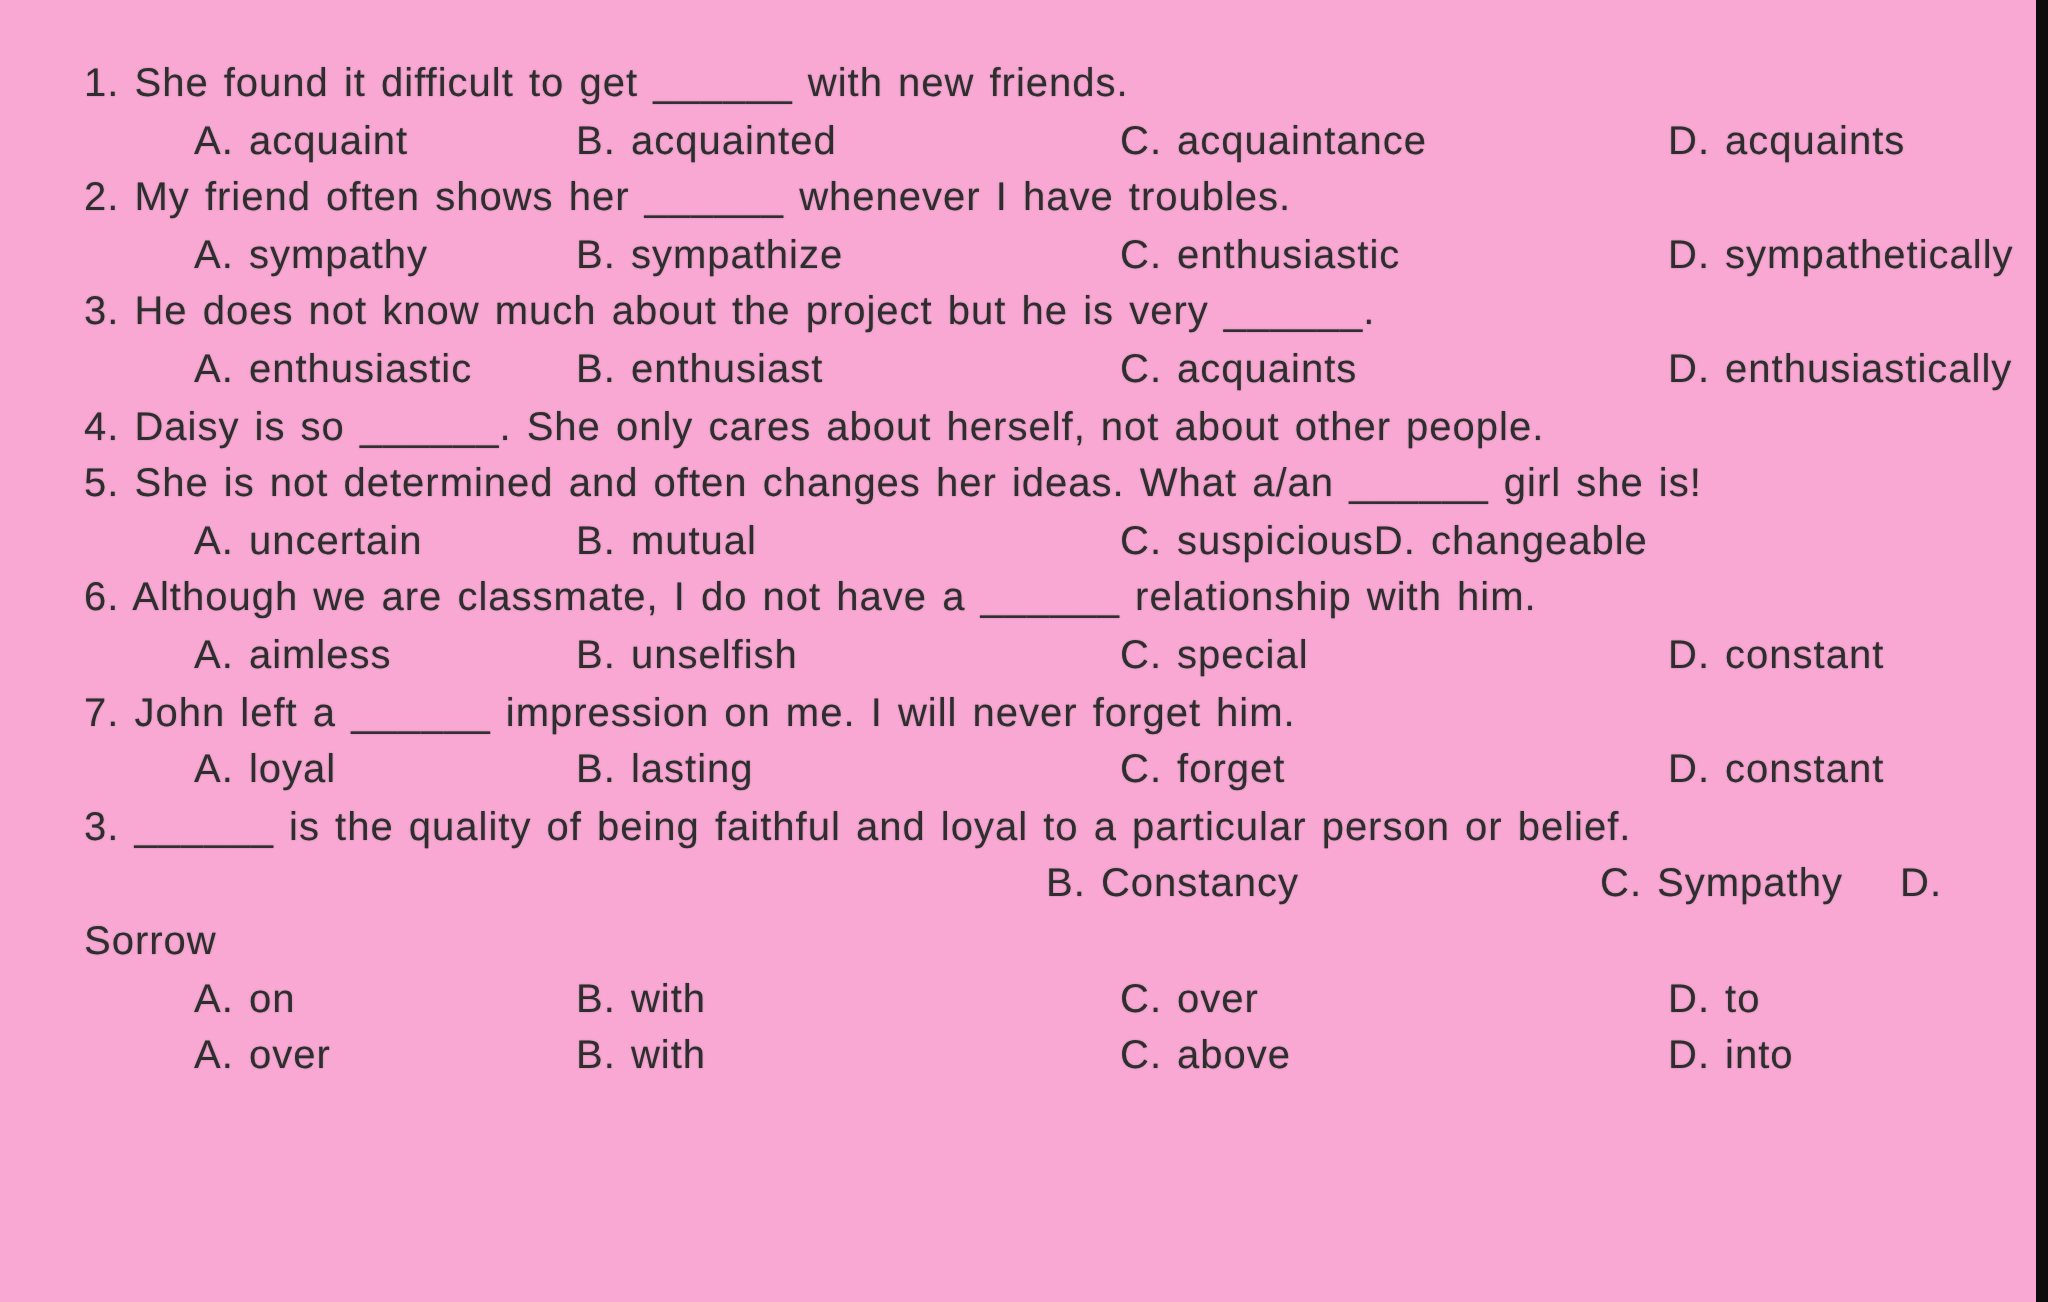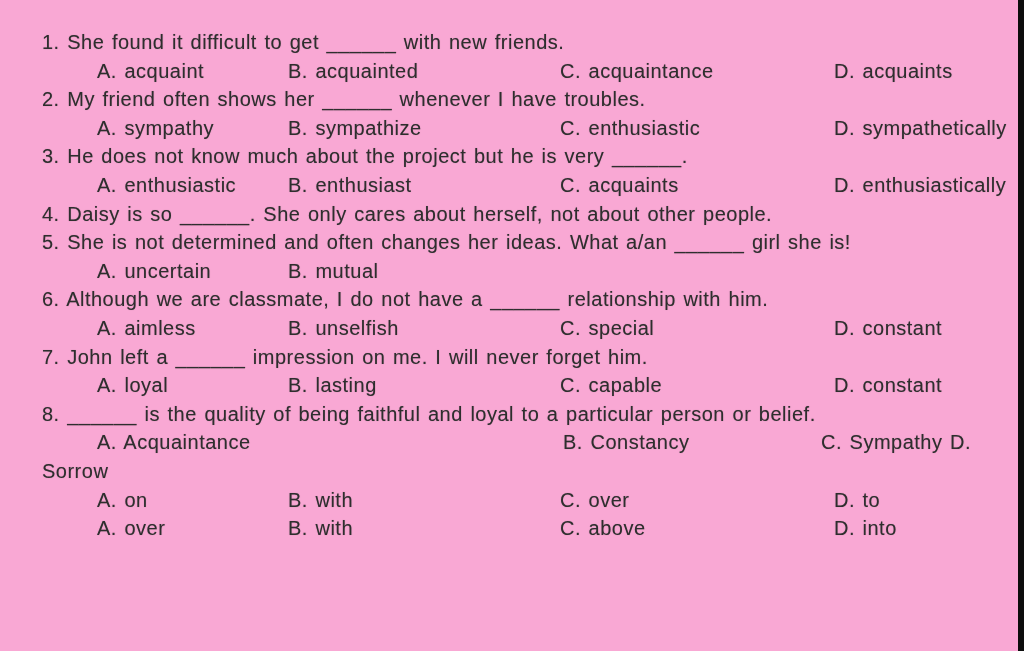--- a/index.html
+++ b/index.html
@@ -38,22 +38,22 @@
     position: absolute;
     left: 42px;
     top: 0;
   }
   .stem.q10 { left: 38px; }
   .opt { position: absolute; top: 0; }
   .cA { left: 97px; text-align: right; }
   .cB { left: 288px; }
   .cC { left: 560px; text-align: right; }
   .cD { left: 834px; }
-  .c8B { left: 523px; margin-left: 40px; }
-  .c8C { left: 800px; margin-left: 21px; }
+  .c8B { left: 523px; }
+  .c8C { left: 800px; }
   .c8D { left: 950px; }
   .cont { position: absolute; left: 42px; top: 0; }
   .edge-strip {
     position: absolute;
     top: 0;
     right: 0;
     width: 6px;
     height: 651px;
     background: #0d0d0d;
   }
@@ -97,47 +97,47 @@
     <div class="line">
       <span class="stem">4. Daisy is so ______. She only cares about herself, not about other people.</span>
     </div>
 
     <div class="line">
       <span class="stem">5. She is not determined and often changes her ideas. What a/an ______ girl she is!</span>
     </div>
     <div class="line">
       <span class="opt cA">A. uncertain</span>
       <span class="opt cB">B. mutual</span>
+      <span class="opt cC">C. suspiciousD. changeable</span>
     </div>
 
     <div class="line">
       <span class="stem">6. Although we are classmate, I do not have a ______ relationship with him.</span>
     </div>
     <div class="line">
       <span class="opt cA">A. aimless</span>
       <span class="opt cB">B. unselfish</span>
       <span class="opt cC">C. special</span>
       <span class="opt cD">D. constant</span>
     </div>
 
     <div class="line">
       <span class="stem">7. John left a ______ impression on me. I will never forget him.</span>
     </div>
     <div class="line">
       <span class="opt cA">A. loyal</span>
       <span class="opt cB">B. lasting</span>
-      <span class="opt cC">C. capable</span>
+      <span class="opt cC">C. forget</span>
       <span class="opt cD">D. constant</span>
     </div>
 
     <div class="line">
-      <span class="stem">8. ______ is the quality of being faithful and loyal to a particular person or belief.</span>
+      <span class="stem">3. ______ is the quality of being faithful and loyal to a particular person or belief.</span>
     </div>
     <div class="line">
-      <span class="opt cA">A. Acquaintance</span>
       <span class="opt c8B">B. Constancy</span>
       <span class="opt c8C">C. Sympathy</span>
       <span class="opt c8D">D.</span>
     </div>
     <div class="line">
       <span class="cont">Sorrow</span>
     </div>
 
     <div class="line">
       <span class="opt cA">A. on</span>

